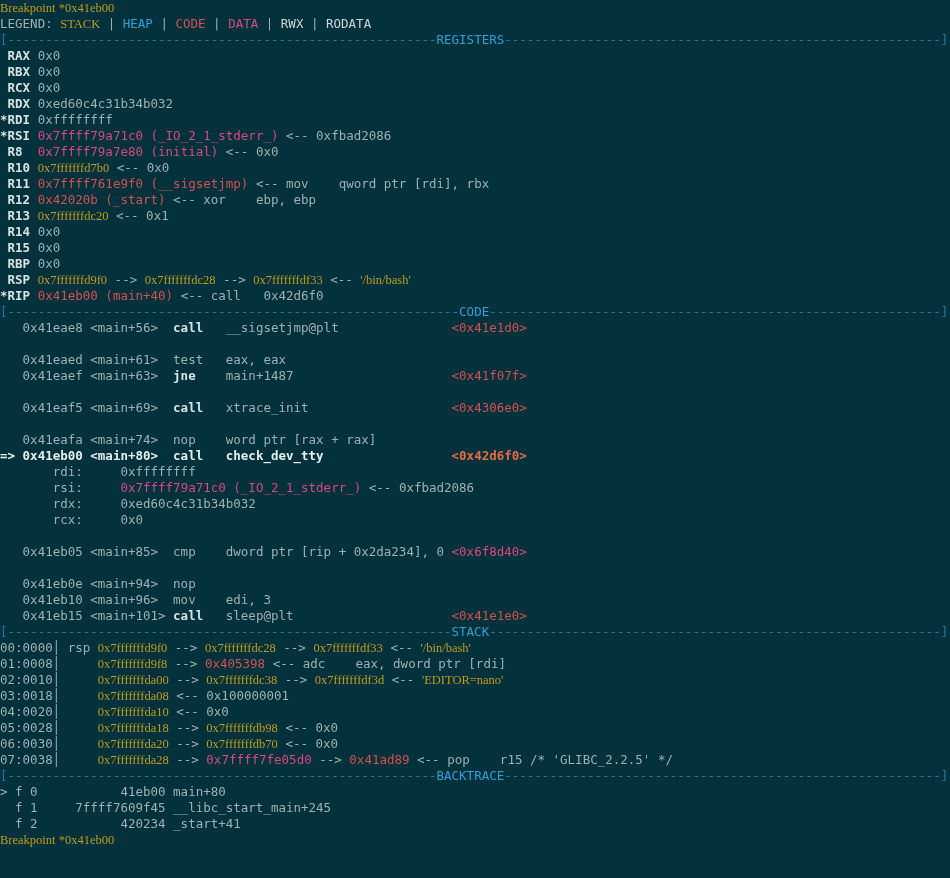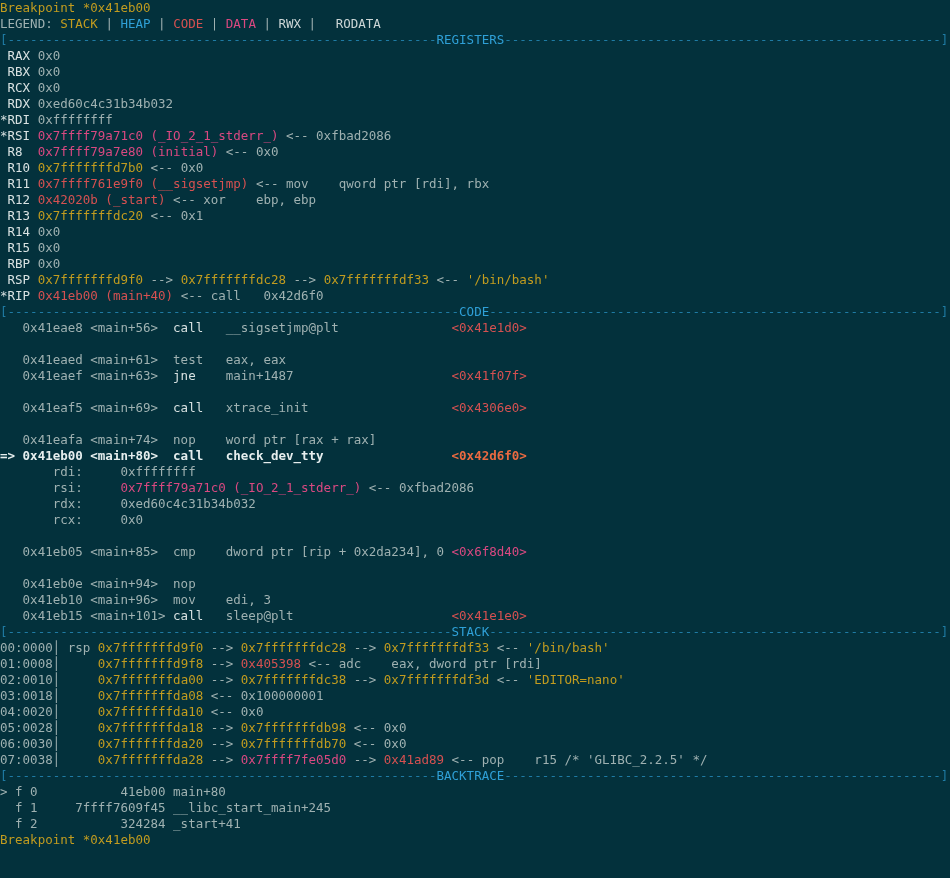--- a/index.html
+++ b/index.html
@@ -15,25 +15,25 @@
     font-family: "DejaVu Sans Mono", "Liberation Mono", monospace;
     font-size: 12.5px;
     line-height: 16px;
     cursor: text;
   }
   .line {
     height: 16px;
     white-space: pre;
   }
   .seg.g { color: var(--g); }
-  .seg.p { color: var(--p); margin-left: 12px; }
+  .seg.p { color: var(--p); }
   .seg.u { color: var(--p); }
-  .seg.w { color: var(--w); font-weight: normal; }
+  .seg.w { color: var(--w); font-weight: bold; }
   .seg.W { color: var(--W); font-weight: bold; }
-  .seg.y { color: var(--y); }
+  .seg.y { color: var(--y); font-family: Liberation Serif, serif; }
   .seg.r { color: var(--r); }
   .seg.m { color: var(--m); }
   .seg.b { color: var(--b); }
   .seg.d { color: var(--d); }
   .seg.o { color: var(--o); font-weight: bold; }
 </style>
 </head>
 <body>
 
 <div class="terminal">
@@ -82,16 +82,16 @@
       <div class="line"><span class="seg g">01:0008│     </span><span class="seg y">0x7fffffffd9f8</span><span class="seg g"> --&gt; </span><span class="seg r">0x405398</span><span class="seg g"> &lt;-- adc    eax, dword ptr [rdi]</span></div>
       <div class="line"><span class="seg g">02:0010│     </span><span class="seg y">0x7fffffffda00</span><span class="seg g"> --&gt; </span><span class="seg y">0x7fffffffdc38</span><span class="seg g"> --&gt; </span><span class="seg y">0x7fffffffdf3d</span><span class="seg g"> &lt;-- </span><span class="seg y">'EDITOR=nano'</span></div>
       <div class="line"><span class="seg g">03:0018│     </span><span class="seg y">0x7fffffffda08</span><span class="seg g"> &lt;-- 0x100000001</span></div>
       <div class="line"><span class="seg g">04:0020│     </span><span class="seg y">0x7fffffffda10</span><span class="seg g"> &lt;-- 0x0</span></div>
       <div class="line"><span class="seg g">05:0028│     </span><span class="seg y">0x7fffffffda18</span><span class="seg g"> --&gt; </span><span class="seg y">0x7fffffffdb98</span><span class="seg g"> &lt;-- 0x0</span></div>
       <div class="line"><span class="seg g">06:0030│     </span><span class="seg y">0x7fffffffda20</span><span class="seg g"> --&gt; </span><span class="seg y">0x7fffffffdb70</span><span class="seg g"> &lt;-- 0x0</span></div>
       <div class="line"><span class="seg g">07:0038│     </span><span class="seg y">0x7fffffffda28</span><span class="seg g"> --&gt; </span><span class="seg m">0x7ffff7fe05d0</span><span class="seg g"> --&gt; </span><span class="seg r">0x41ad89</span><span class="seg g"> &lt;-- pop    r15 /* 'GLIBC_2.2.5' */</span></div>
       <div class="line"><span class="seg d">[---------------------------------------------------------</span><span class="seg b">BACKTRACE</span><span class="seg d">----------------------------------------------------------]</span></div>
       <div class="line"><span class="seg g">&gt; f 0           41eb00 main+80</span></div>
       <div class="line"><span class="seg g">  f 1     7ffff7609f45 __libc_start_main+245</span></div>
-      <div class="line"><span class="seg g">  f 2           324284 _start+41</span></div>
+      <div class="line"><span class="seg g">  f 2           420234 _start+41</span></div>
       <div class="line"><span class="seg y">Breakpoint *0x41eb00</span></div>
     </div>
 </div>
 
 </body></html>

